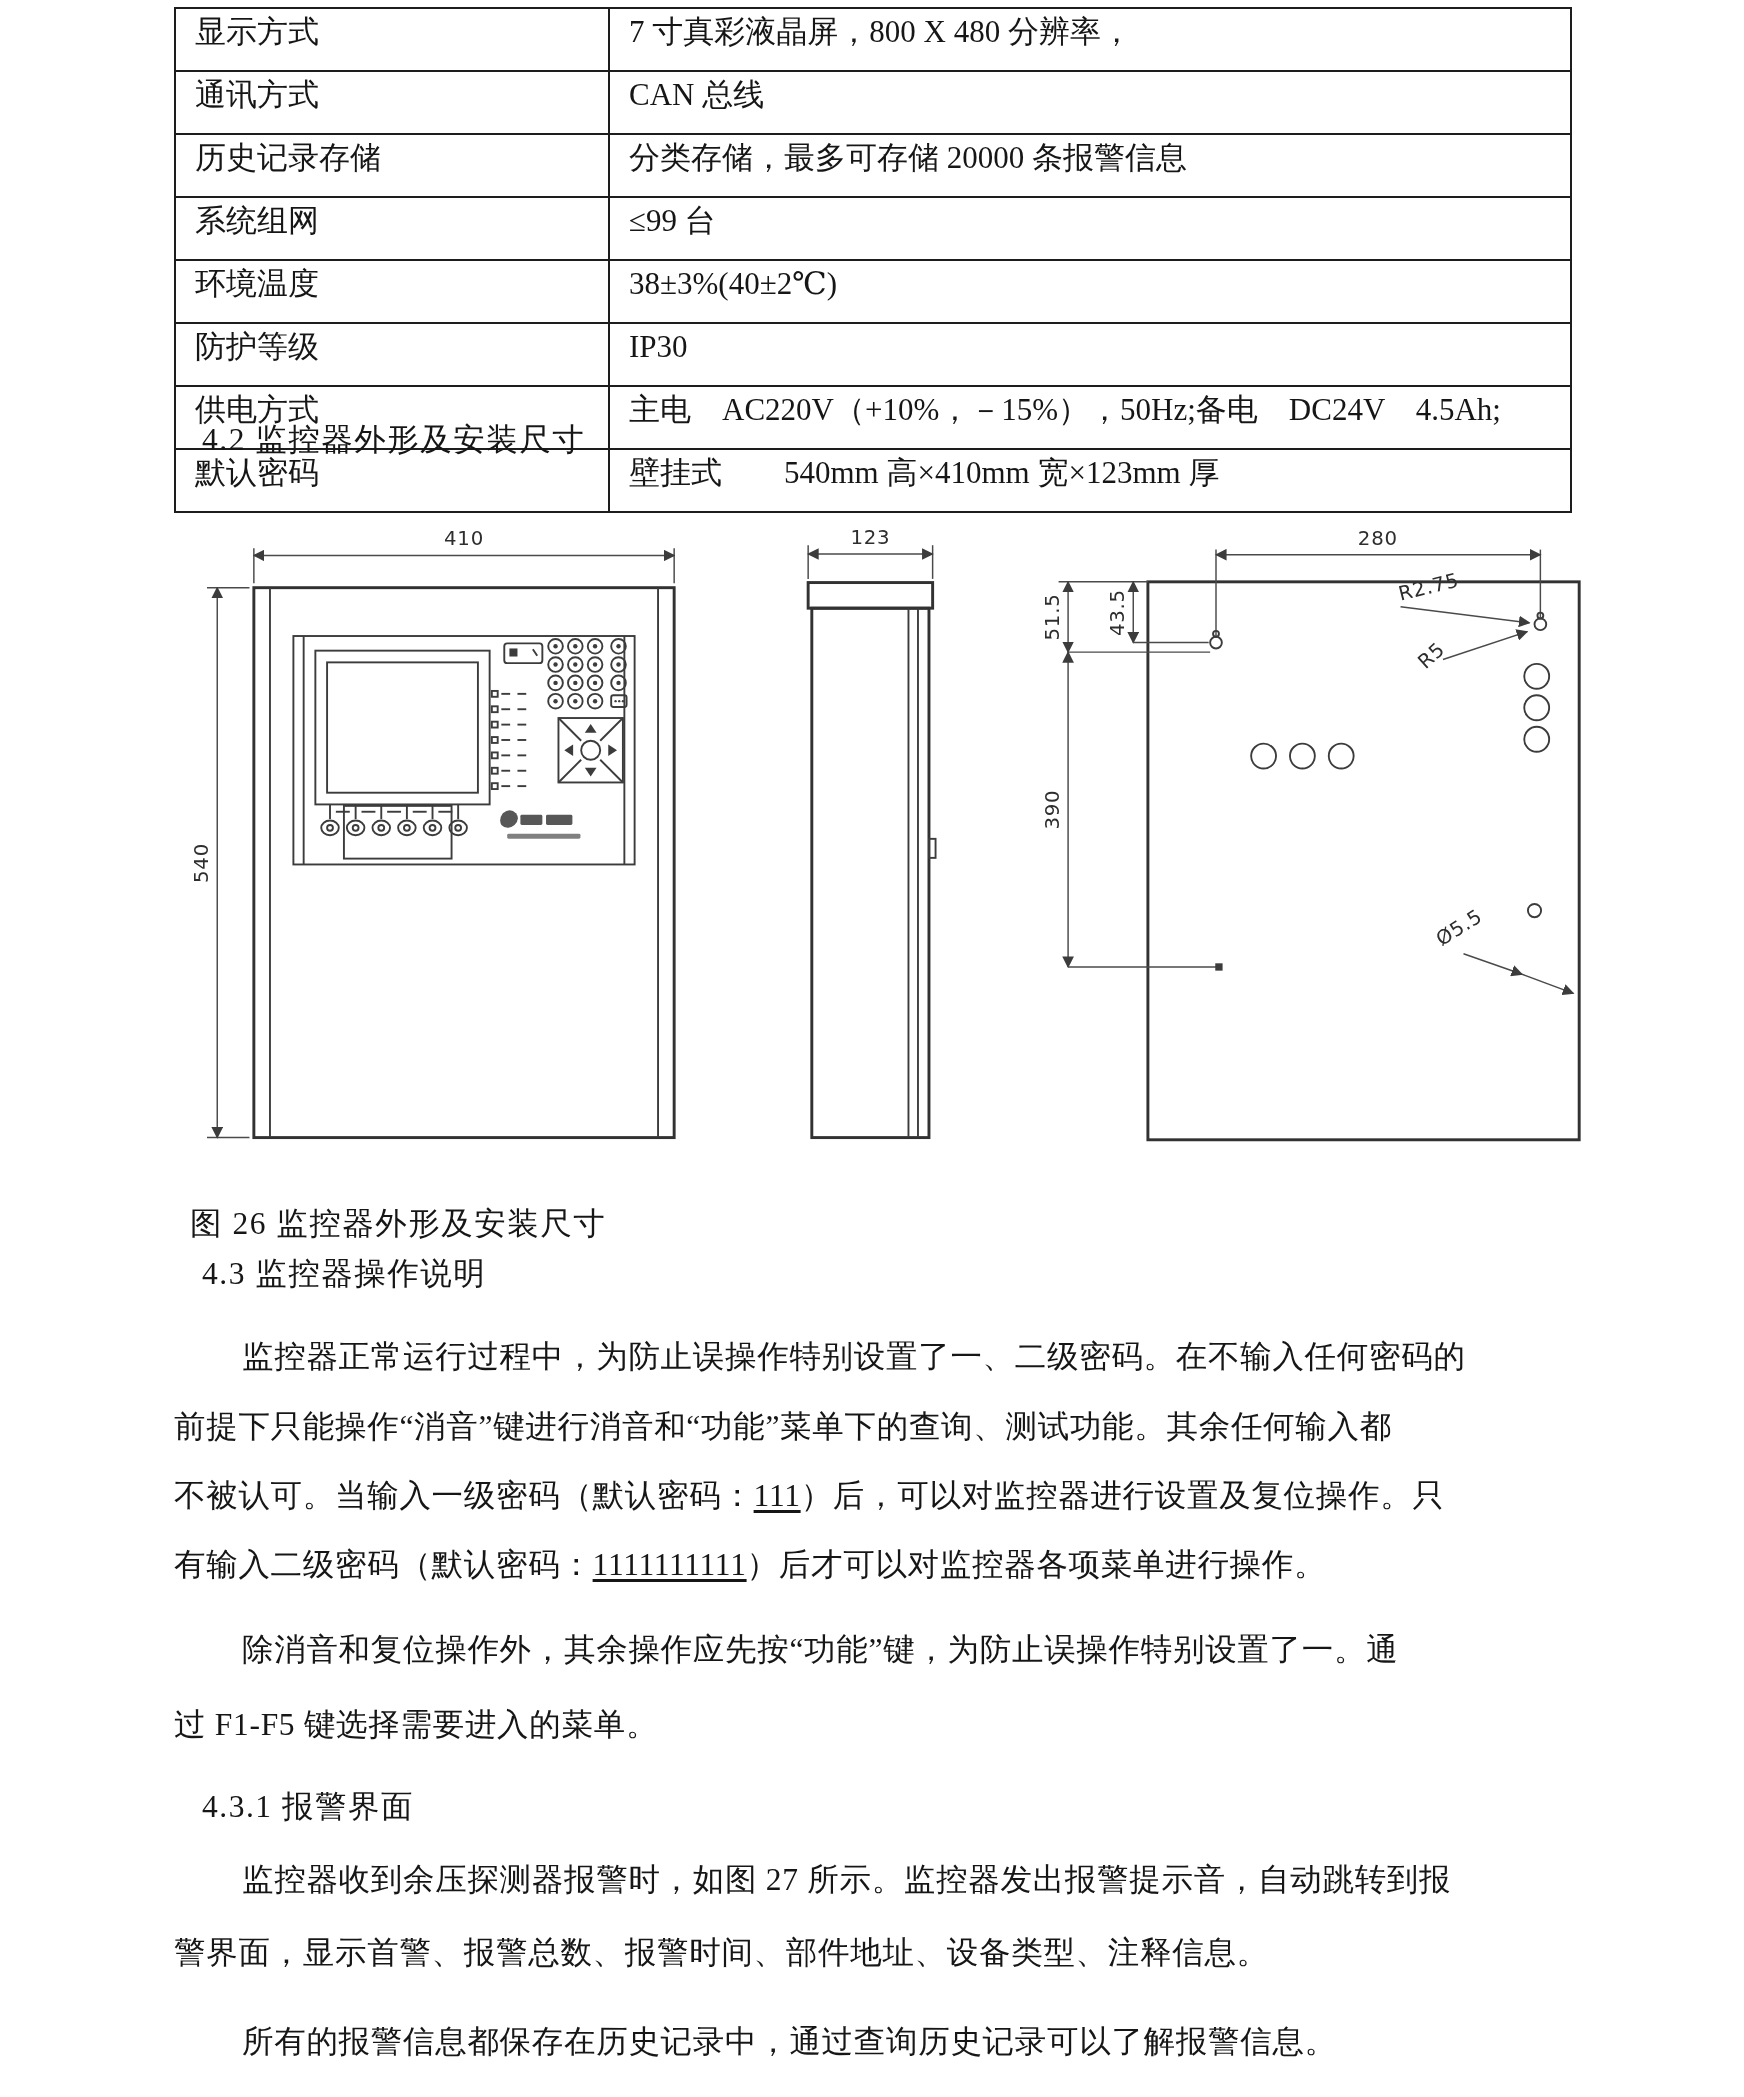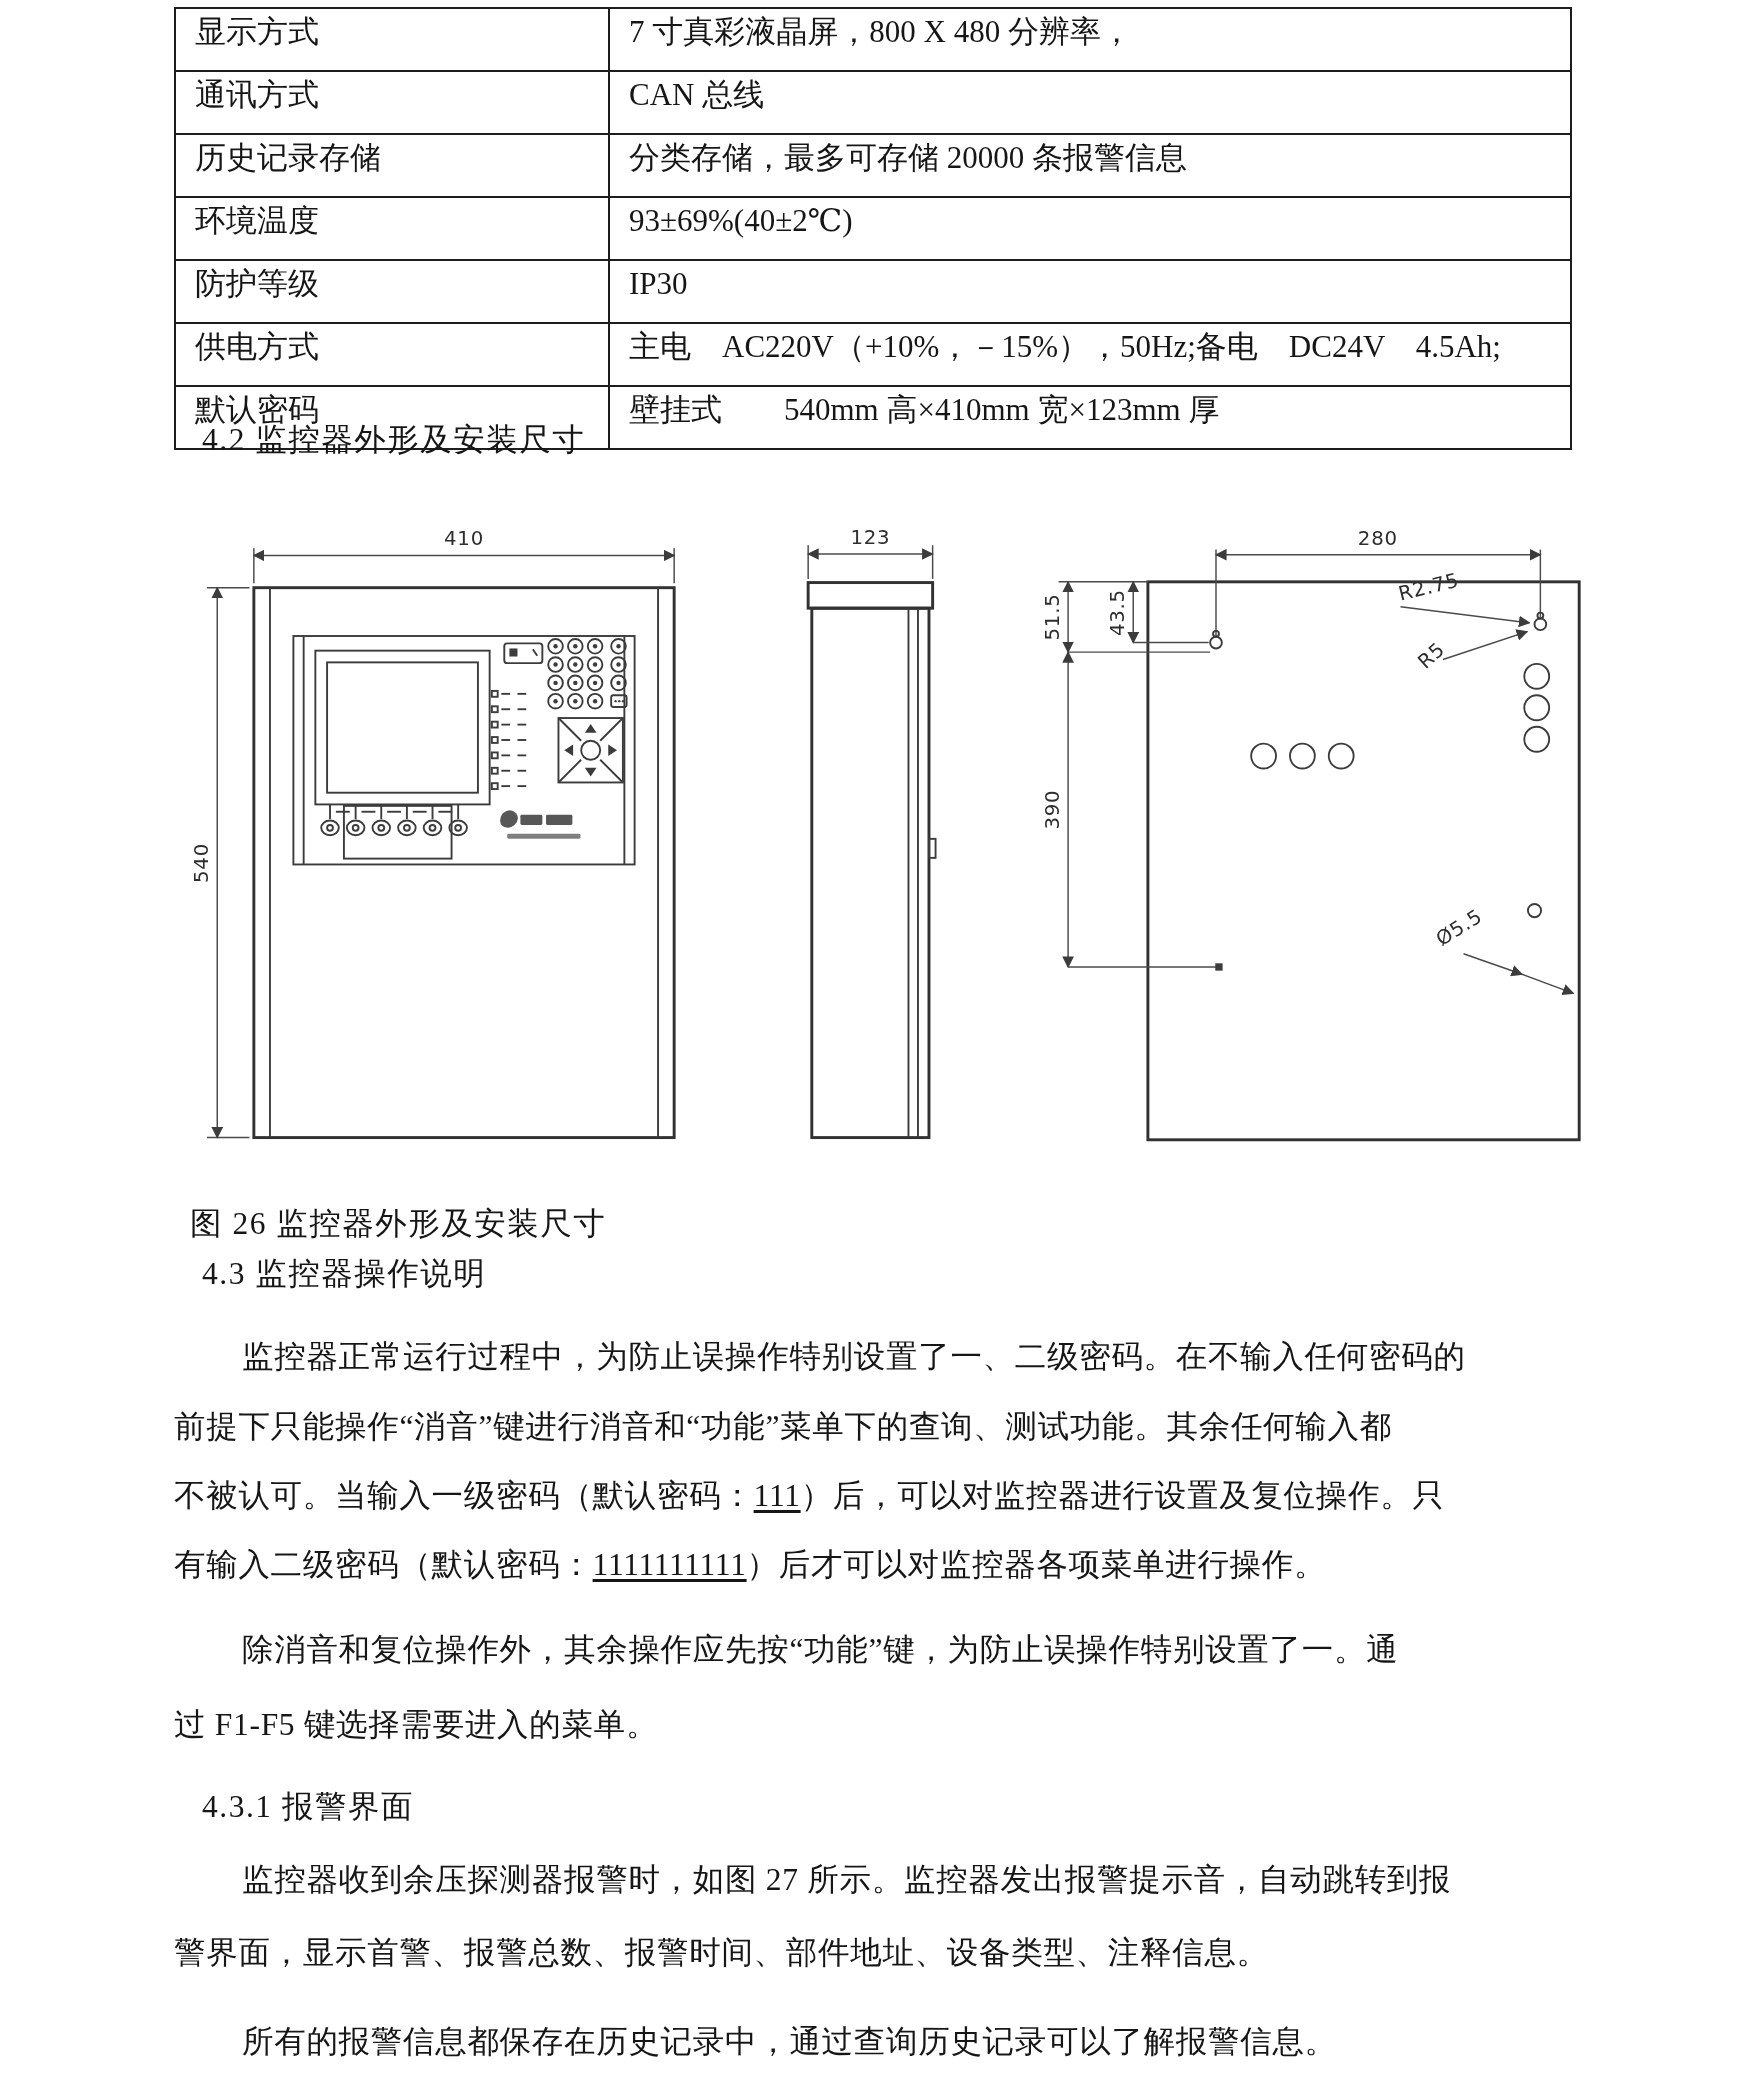--- a/index.html
+++ b/index.html
@@ -75,22 +75,26 @@
     </tr>
     <tr>
       <td>通讯方式</td>
       <td>CAN 总线</td>
     </tr>
     <tr>
       <td>历史记录存储</td>
       <td>分类存储，最多可存储 20000 条报警信息</td>
     </tr>
     <tr>
+      <td>系统组网</td>
+      <td>≤99 台</td>
+    </tr>
+    <tr>
       <td>环境温度</td>
-      <td>93±69%(40±2℃)</td>
+      <td>38±3%(40±2℃)</td>
     </tr>
     <tr>
       <td>防护等级</td>
       <td>IP30</td>
     </tr>
     <tr>
       <td>供电方式</td>
       <td>主电　AC220V（+10%，－15%），50Hz;备电　DC24V　4.5Ah;</td>
     </tr>
     <tr>

